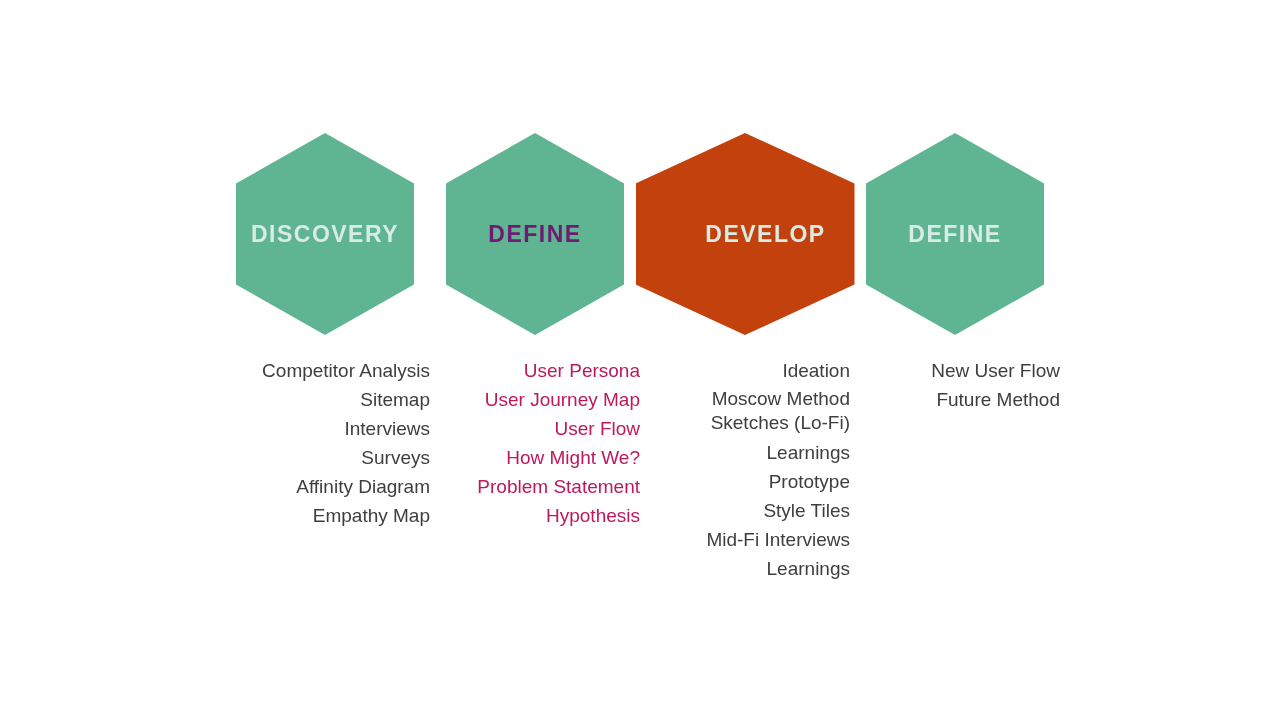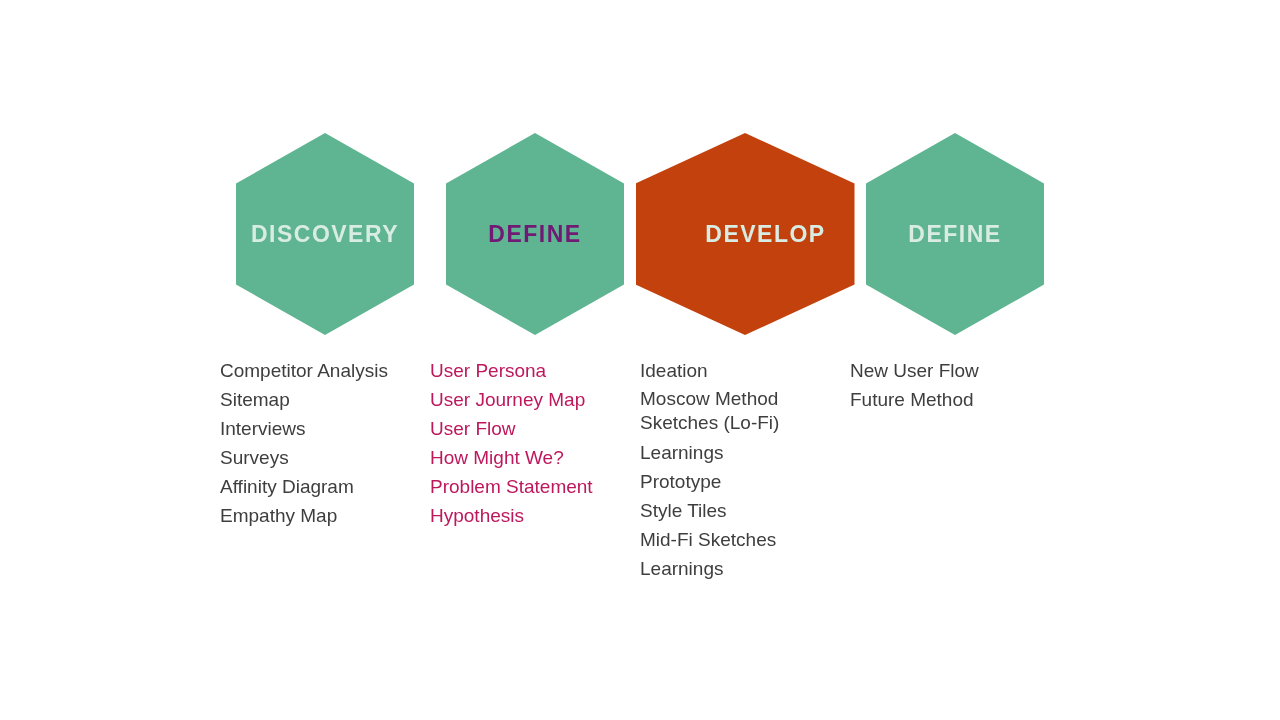--- a/index.html
+++ b/index.html
@@ -41,21 +41,21 @@
   .hex-label {
     font-size: 23px;
     font-weight: 600;
     letter-spacing: 1.5px;
     text-align: center;
     user-select: none;
   }
   .phase-items {
     margin-top: 21px;
     width: 210px;
-    text-align: left;
+    text-align: right;
     font-size: 19px;
     line-height: 29px;
     font-weight: 400;
   }
   .phase-item {
     white-space: pre-line;
   }
   .phase-item.two-line {
     line-height: 24px;
     padding: 2px 0 3px 0;
@@ -98,21 +98,21 @@
     <div class="hexagon" style="background: #c2410c; padding-left: 41px;">
       <div class="hex-label" style="color: rgb(217, 236, 227);">DEVELOP</div>
     </div>
     <div class="phase-items" style="color: rgb(62, 62, 62);">
           <div class="phase-item">Ideation</div>
           <div class="phase-item two-line">Moscow Method
 Sketches (Lo-Fi)</div>
           <div class="phase-item">Learnings</div>
           <div class="phase-item">Prototype</div>
           <div class="phase-item">Style Tiles</div>
-          <div class="phase-item">Mid-Fi Sketches</div>
+          <div class="phase-item">Mid-Fi Interviews</div>
           <div class="phase-item">Learnings</div>
         </div>
   </div>
 
   <div class="phase-col">
     <div class="hexagon" style="background: rgb(95, 180, 146);">
       <div class="hex-label" style="color: rgb(217, 236, 227);">DEFINE</div>
     </div>
     <div class="phase-items" style="color: rgb(62, 62, 62);">
           <div class="phase-item">New User Flow</div>

